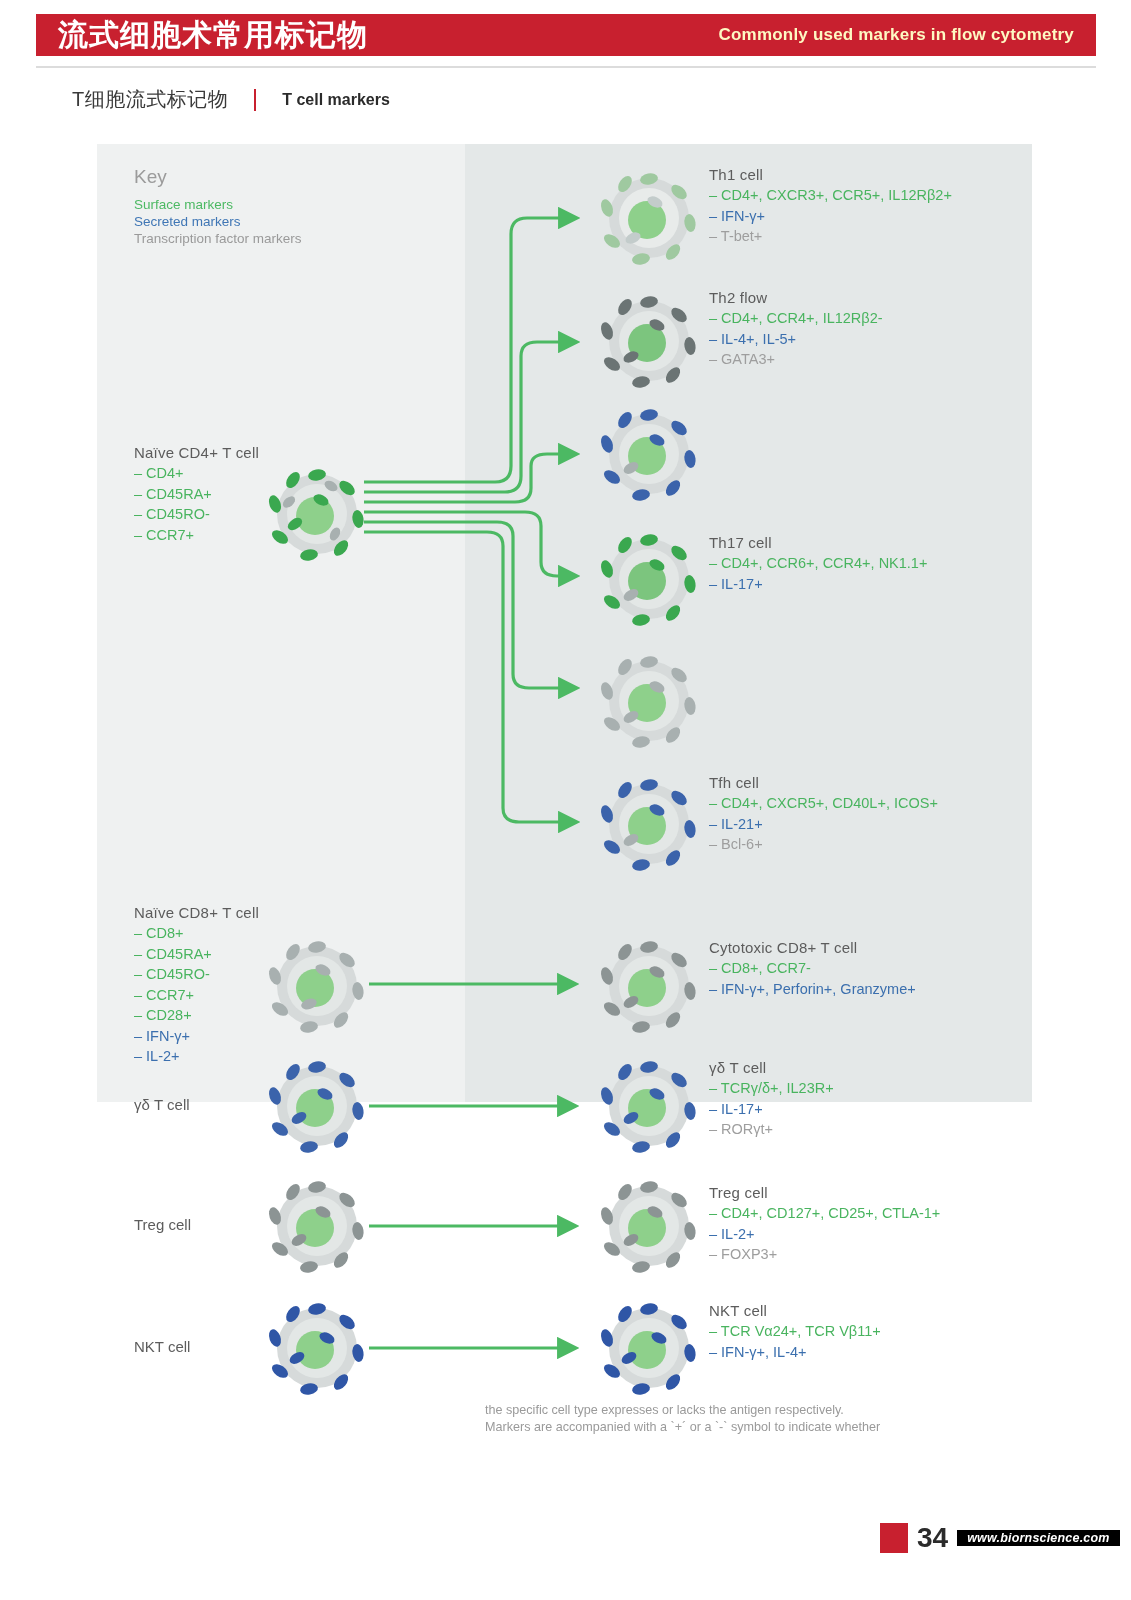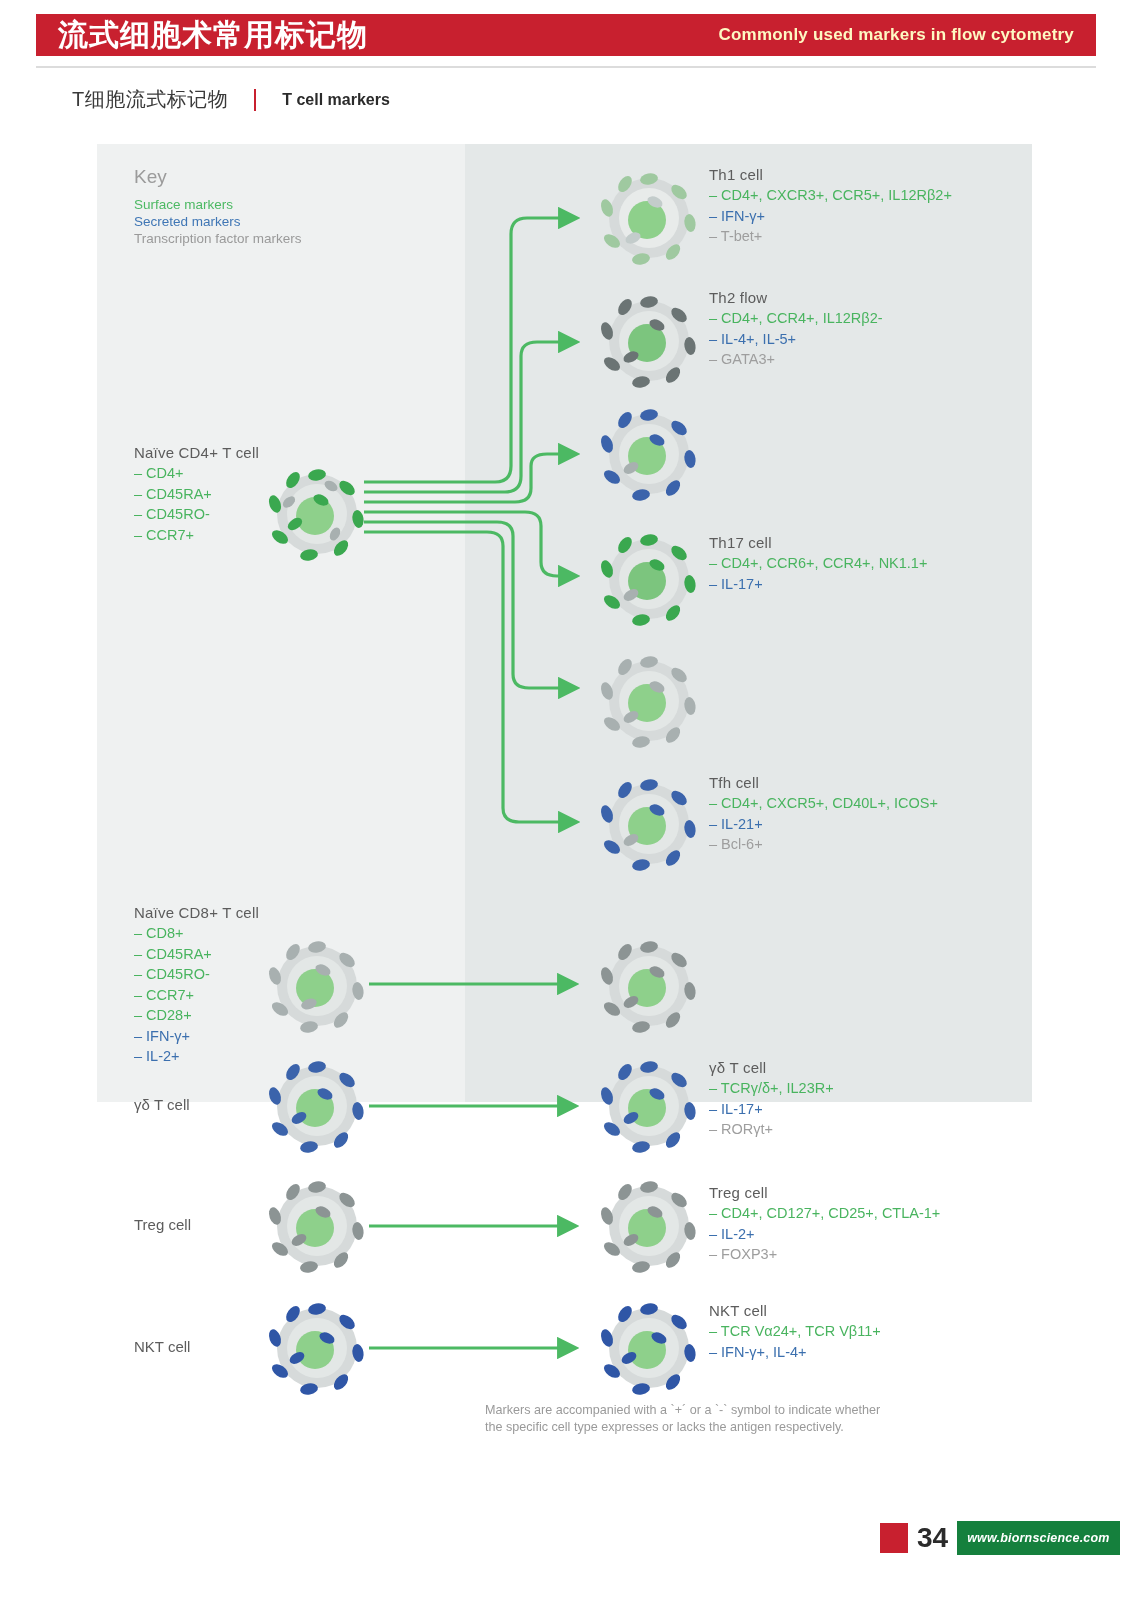--- a/index.html
+++ b/index.html
@@ -91,23 +91,23 @@
   .footer {
     position: absolute; left: 880px; top: 1523px;
     display: flex; align-items: center; height: 30px;
   }
   .footer-sq { width: 28px; height: 30px; background: #c8202f; }
   .footer-num {
     font-size: 28px; font-weight: 700; color: #2b2b2b;
     padding: 0 9px;
   }
   .footer-url {
-    background: #15803d; color: #ffffff;
+    background: #000000; color: #ffffff;
     font-size: 12.5px; font-style: italic; font-weight: 600;
-    height: 34px; display:flex; align-items:center;
+    height: 16px; display:flex; align-items:center;
     padding: 0 10px; letter-spacing: .2px;
   }
   .arrows { position: absolute; left:0; top:0; width:935px; height:1355px; pointer-events:none;}
 </style>
 </head>
 <body>
 
 <div class="header-bar">
   <span class="header-cn">流式细胞术常用标记物</span>
   <span class="header-en">Commonly used markers in flow cytometry</span>
@@ -417,20 +417,25 @@
         <ellipse cx="93" cy="57" rx="9" ry="5.5" transform="rotate(80 93 57)"></ellipse>
         <ellipse cx="76" cy="86" rx="9" ry="5.5" transform="rotate(130 76 86)"></ellipse>
         <ellipse cx="44" cy="93" rx="9" ry="5.5" transform="rotate(170 44 93)"></ellipse>
         <ellipse cx="15" cy="75" rx="9" ry="5.5" transform="rotate(215 15 75)"></ellipse>
         <ellipse cx="10" cy="42" rx="9" ry="5.5" transform="rotate(250 10 42)"></ellipse>
         <ellipse cx="28" cy="18" rx="9" ry="5.5" transform="rotate(305 28 18)"></ellipse>
         <ellipse cx="60" cy="38" rx="8" ry="5" transform="rotate(25 60 38)"></ellipse>
         <ellipse cx="34" cy="68" rx="8" ry="5" transform="rotate(-30 34 68)"></ellipse>
       </g>
     </svg>
+    <div class="blk" style="left:612px; top:795px;">
+      <div class="cell-name">Cytotoxic CD8+ T cell</div>
+      <div class="mk surface">– CD8+, CCR7-</div>
+      <div class="mk secreted">– IFN-γ+, Perforin+, Granzyme+</div>
+    </div>
 
     <svg class="cell" style="left:500px; top:910px;" width="104" height="104" viewBox="0 0 104 104">
       <circle cx="52" cy="52" r="40" fill="#d6dada"></circle>
       <circle cx="52" cy="52" r="30" fill="#e3e7e6"></circle>
       <circle cx="50" cy="54" r="19" fill="#8ed08b"></circle>
       <g fill="#3b63ab">
         <ellipse cx="52" cy="13" rx="9" ry="5.5" transform="rotate(-10 52 13)"></ellipse>
         <ellipse cx="82" cy="26" rx="9" ry="5.5" transform="rotate(40 82 26)"></ellipse>
         <ellipse cx="93" cy="57" rx="9" ry="5.5" transform="rotate(80 93 57)"></ellipse>
         <ellipse cx="76" cy="86" rx="9" ry="5.5" transform="rotate(130 76 86)"></ellipse>
@@ -490,22 +495,22 @@
         <ellipse cx="32" cy="62" rx="8" ry="5" transform="rotate(-30 32 62)"></ellipse>
       </g>
     </svg>
     <div class="blk" style="left:612px; top:1158px;">
       <div class="cell-name">NKT cell</div>
       <div class="mk surface">– TCR Vα24+, TCR Vβ11+</div>
       <div class="mk secreted">– IFN-γ+, IL-4+</div>
     </div>
 
     <div class="footnote">
+      <div>the specific cell type expresses or lacks the antigen respectively.</div>
       <div>Markers are accompanied with a `+´ or a `-` symbol to indicate whether</div>
-      <div>the specific cell type expresses or lacks the antigen respectively.</div>
     </div>
 
   </div>
 </div>
 
 <div class="footer">
   <span class="footer-sq"></span>
   <span class="footer-num">34</span>
   <span class="footer-url">www.biornscience.com</span>
 </div>

